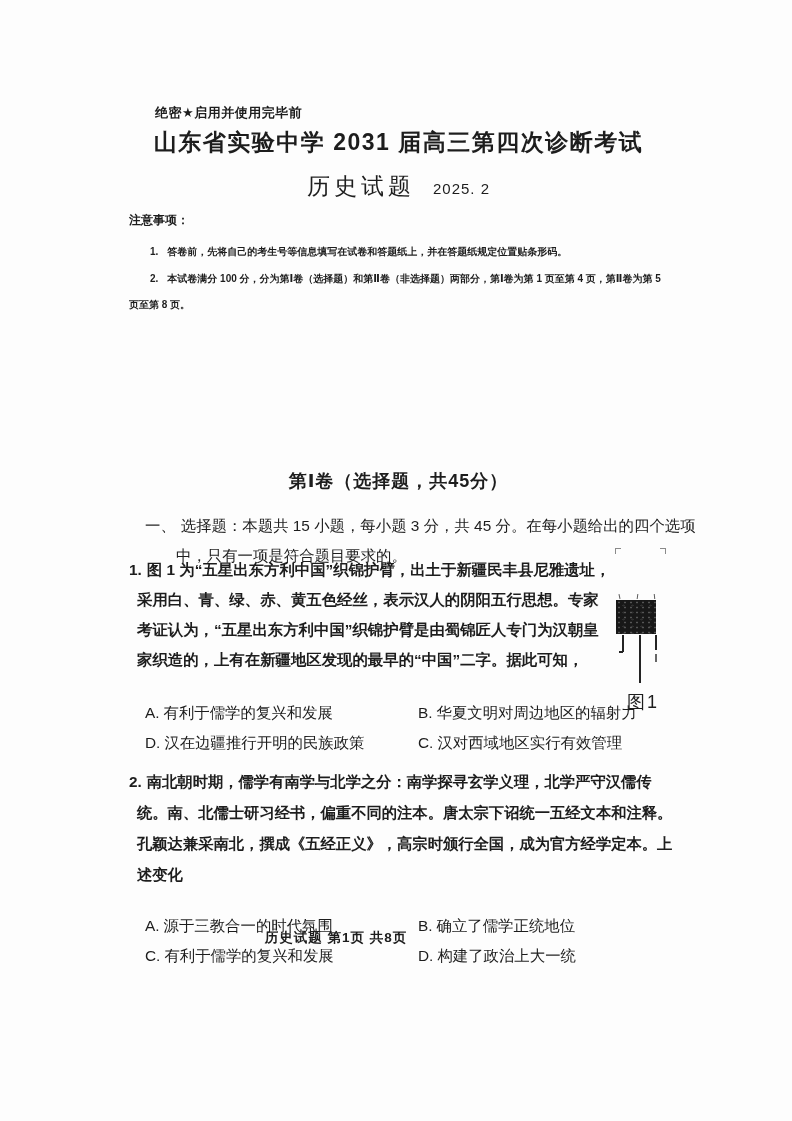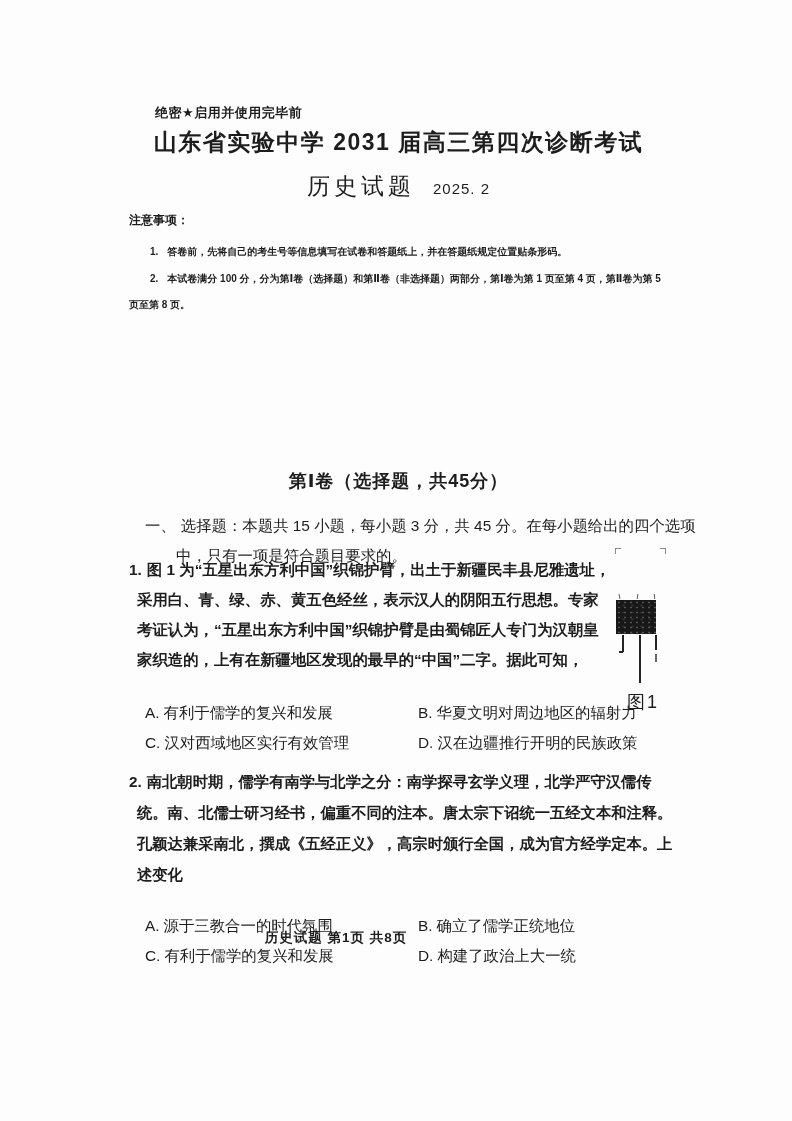--- a/index.html
+++ b/index.html
@@ -93,22 +93,22 @@
   <span class="abs thread-left-hook"></span>
   <span class="abs thread thread-mid"></span>
   <span class="abs thread thread-right"></span>
   <span class="abs thread-right-dash"></span>
   <div class="abs fig-caption">图1</div>
 </div>
 
 <div class="col opts opts1">
   <div><span class="opt-label">A.</span><span>有利于儒学的复兴和发展</span></div>
   <div><span class="opt-label">B.</span><span>华夏文明对周边地区的辐射力</span></div>
+  <div><span class="opt-label">D.</span><span>汉在边疆推行开明的民族政策</span></div>
   <div><span class="opt-label">C.</span><span>汉对西域地区实行有效管理</span></div>
-  <div><span class="opt-label">D.</span><span>汉在边疆推行开明的民族政策</span></div>
 </div>
 
 <p class="col q q2stem"><span class="qnum">2.</span><span>南北朝时期，儒学有南学与北学之分：南学探寻玄学义理，北学严守汉儒传统。南、北儒士研习经书，偏重不同的注本。唐太宗下诏统一五经文本和注释。孔颖达兼采南北，撰成《五经正义》，高宗时颁行全国，成为官方经学定本。上述变化</span></p>
 
 <div class="col opts opts2">
   <div><span class="opt-label">A.</span><span>源于三教合一的时代氛围</span></div>
   <div><span class="opt-label">B.</span><span>确立了儒学正统地位</span></div>
   <div><span class="opt-label">C.</span><span>有利于儒学的复兴和发展</span></div>
   <div><span class="opt-label">D.</span><span>构建了政治上大一统</span></div>
 </div>

